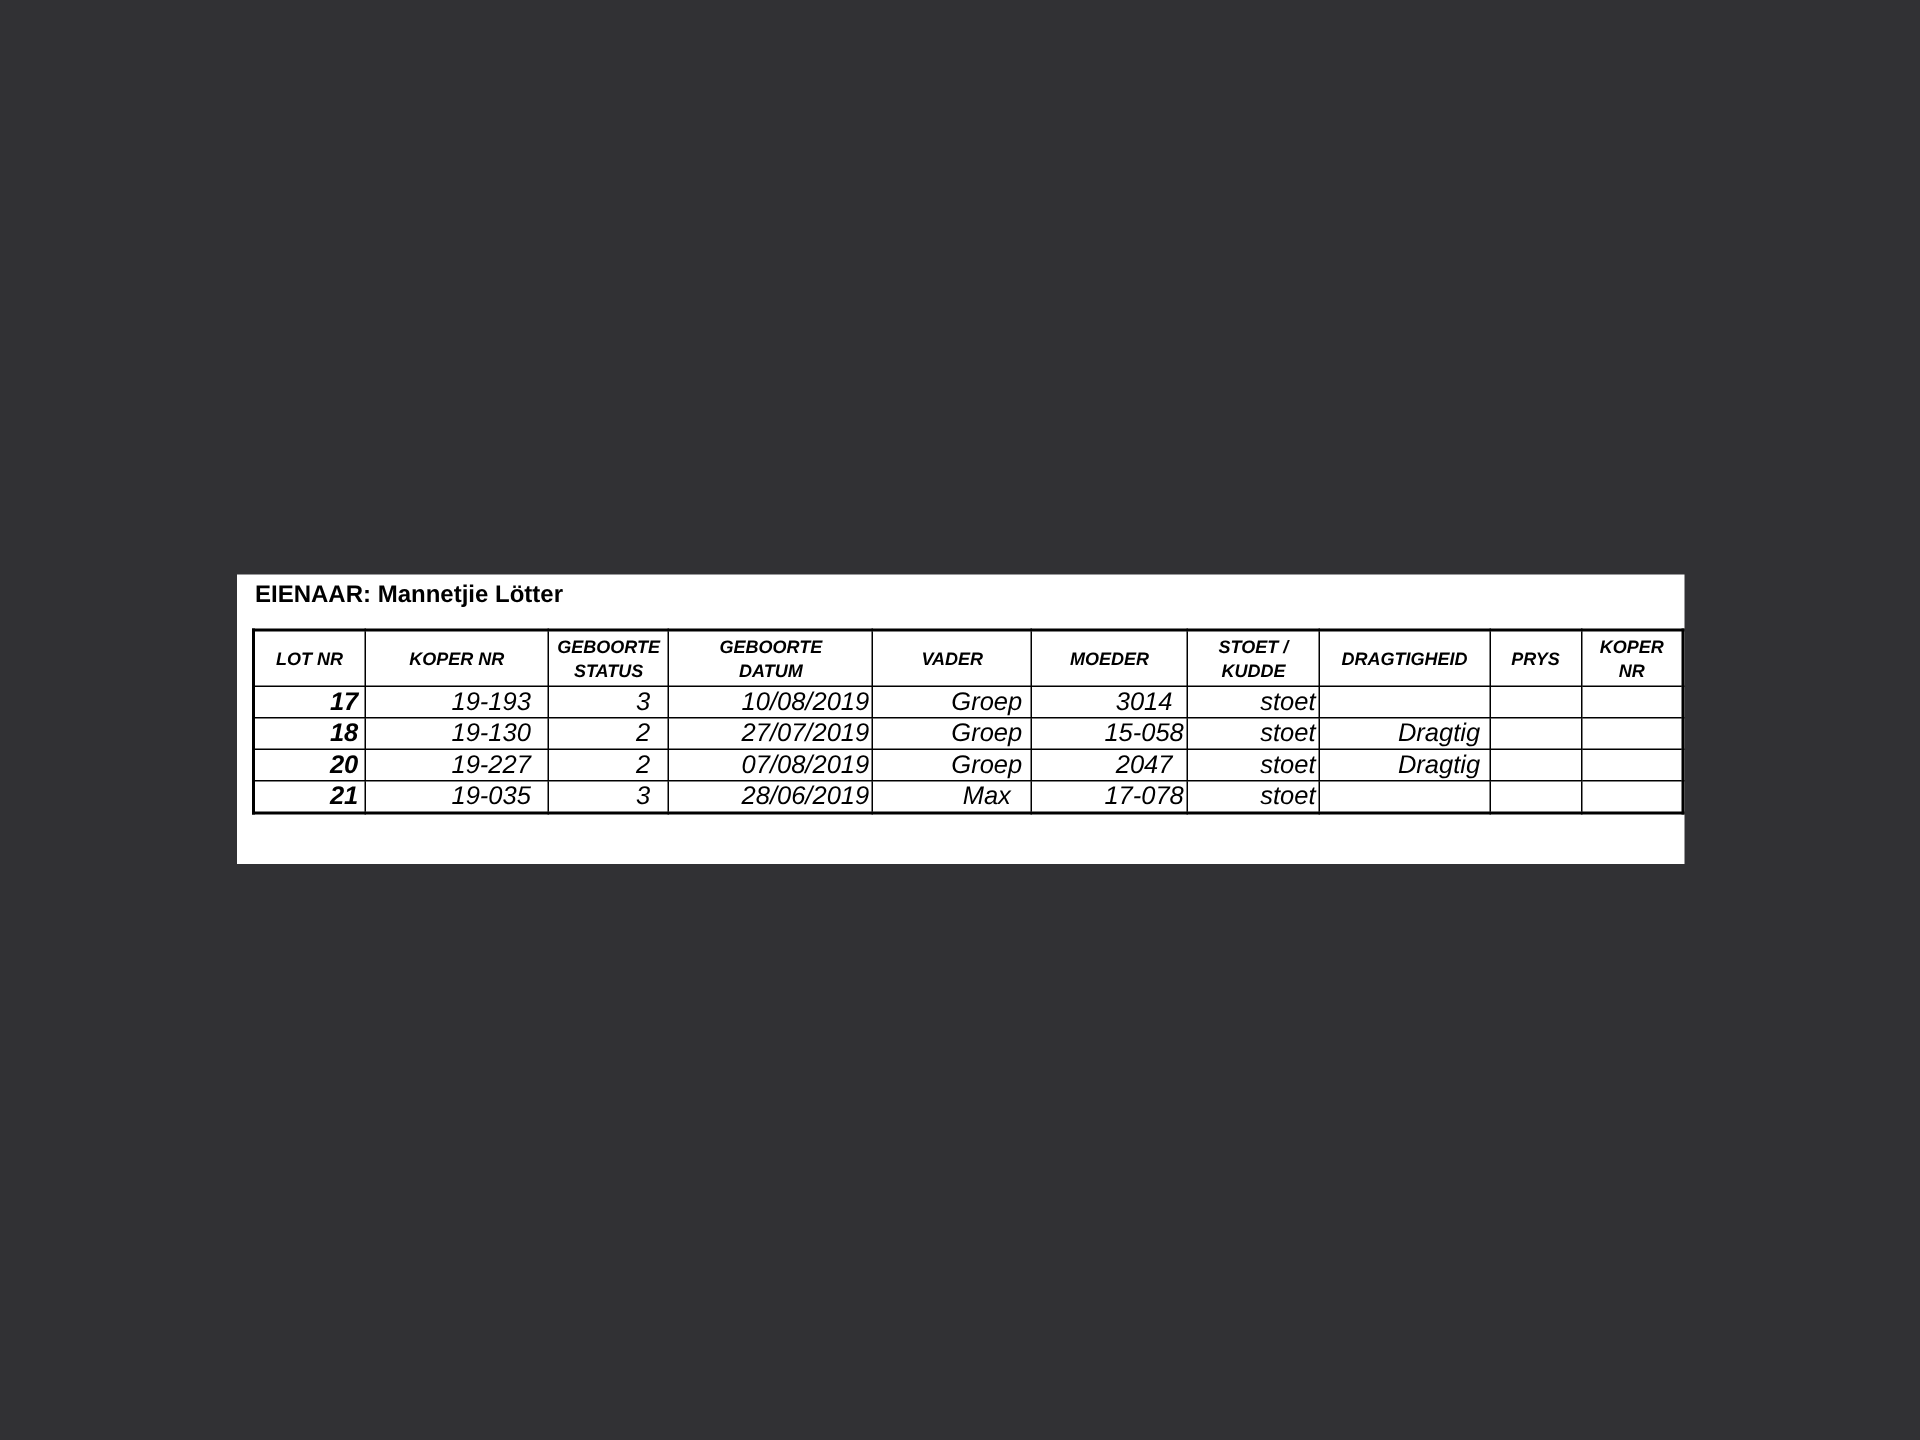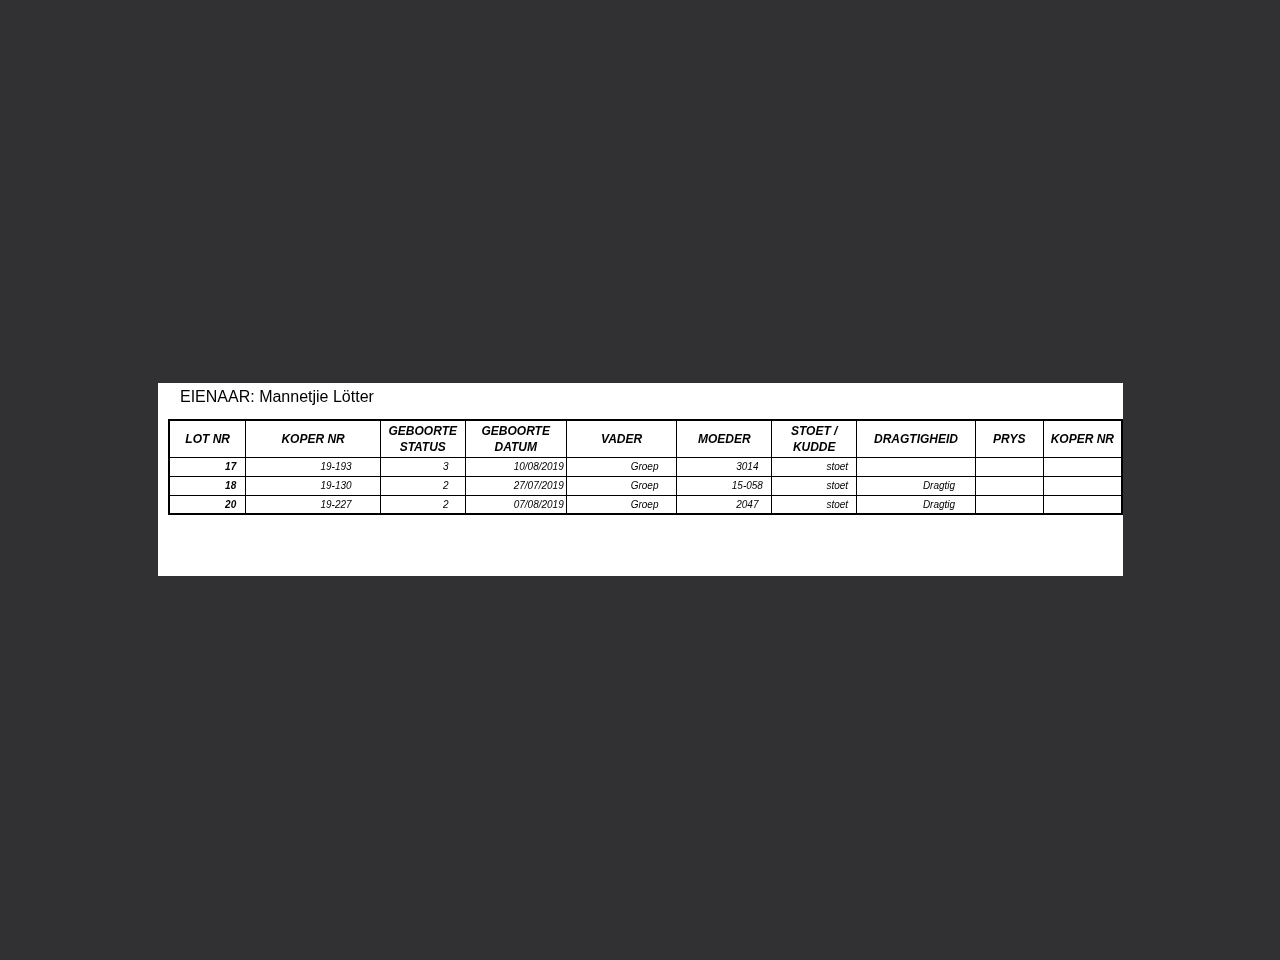--- a/index.html
+++ b/index.html
@@ -14,24 +14,24 @@
   .panel {
     position: absolute;
     left: 158px;
     top: 383px;
     width: 965px;
     height: 193px;
     background: #ffffff;
   }
   .doc-title {
     position: absolute;
-    left: 22px;
+    left: 12px;
     top: 5px;
     font-size: 16px;
-    font-weight: normal;
+    font-weight: bold;
     color: #000000;
     white-space: nowrap;
   }
   table.sheet {
     position: absolute;
     left: 10px;
     top: 36px;
     border-collapse: collapse;
     table-layout: fixed;
     border: 2px solid #000000;
@@ -48,21 +48,21 @@
     box-sizing: border-box;
   }
   table.sheet th {
     font-size: 12px;
     font-weight: bold;
     height: 37px;
     line-height: 1.35;
     white-space: pre-line;
   }
   table.sheet td {
-    font-size: 10px;
+    font-size: 17px;
     font-weight: normal;
     height: 19px;
     white-space: nowrap;
     padding-left: 48px;
   }
   table.sheet td.lot-cell {
     font-weight: bold;
   }
 </style>
 </head>
@@ -131,15 +131,27 @@
         <td>19-227</td>
         <td>2</td>
         <td>07/08/2019</td>
         <td>Groep</td>
         <td>2047</td>
         <td>stoet</td>
         <td>Dragtig</td>
         <td></td>
         <td></td>
       </tr>
+      <tr>
+        <td class="lot-cell">21</td>
+        <td>19-035</td>
+        <td>3</td>
+        <td>28/06/2019</td>
+        <td>Max</td>
+        <td>17-078</td>
+        <td>stoet</td>
+        <td></td>
+        <td></td>
+        <td></td>
+      </tr>
     </tbody>
   </table>
 </div>
 
 </body></html>

